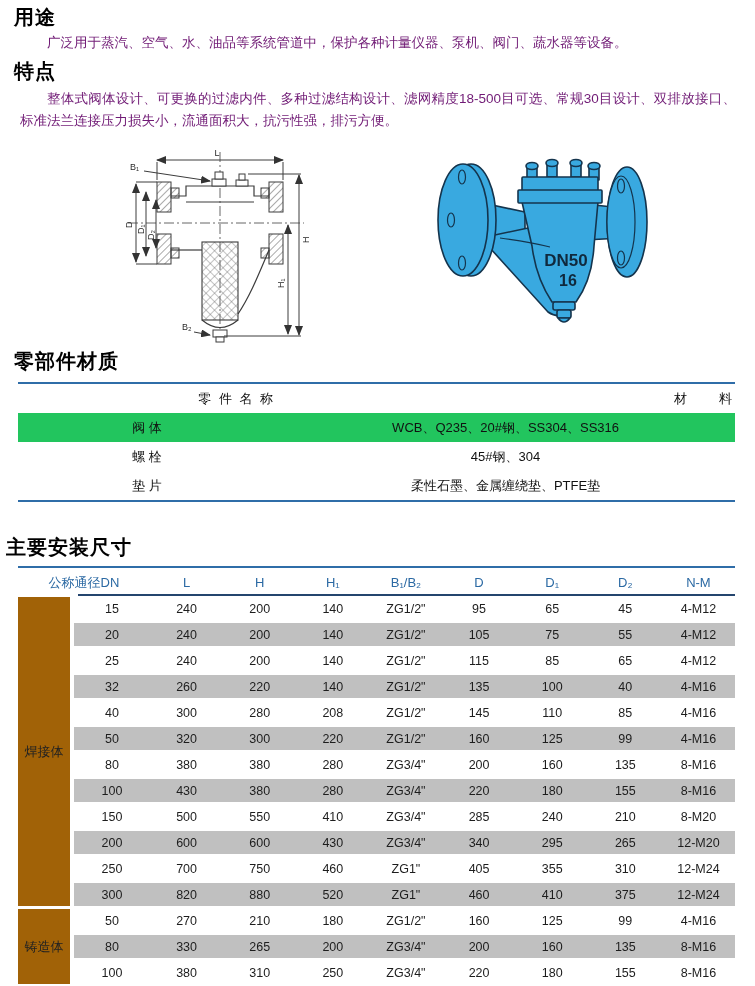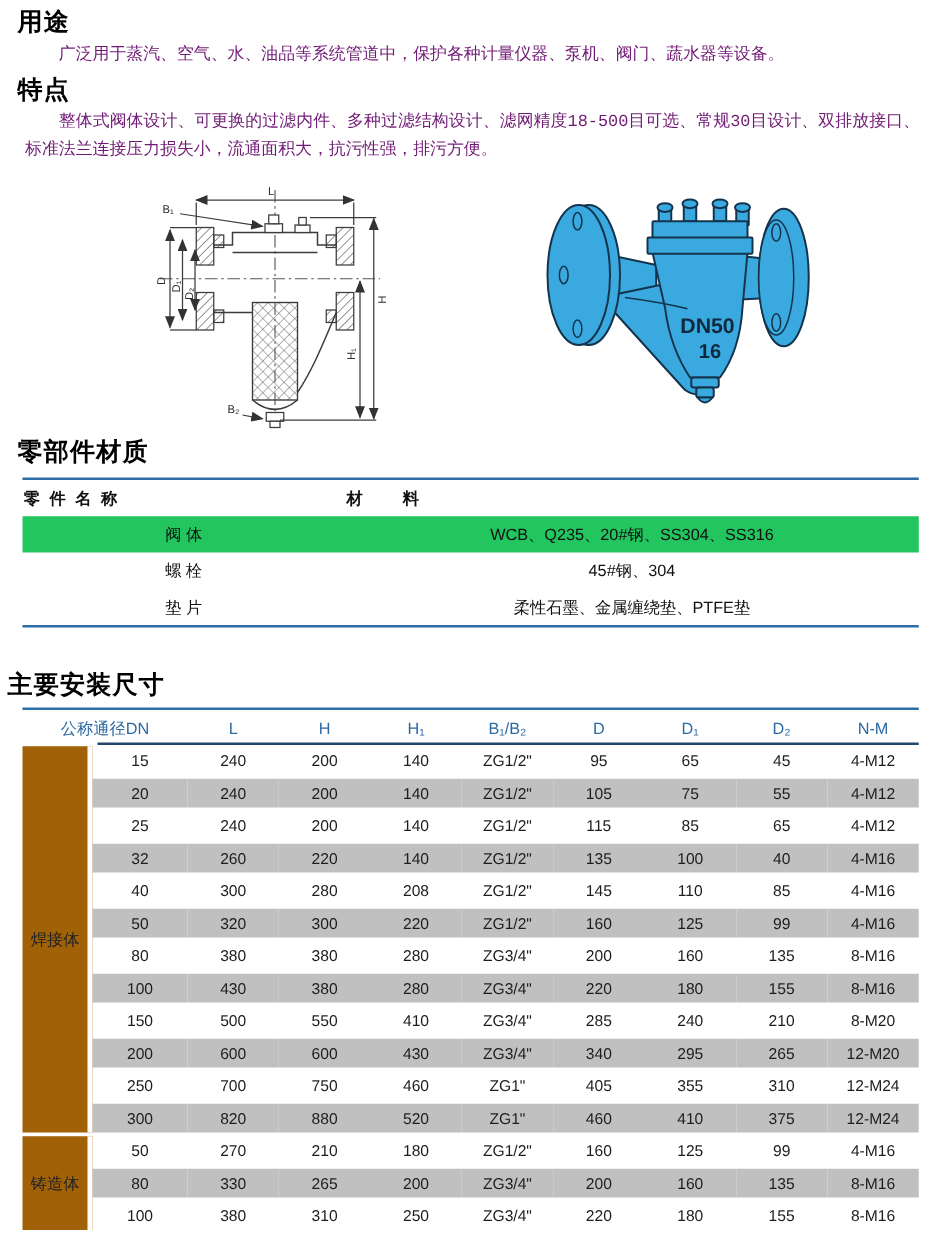--- a/index.html
+++ b/index.html
@@ -1,17 +1,17 @@
 <!DOCTYPE html>
 <html><head>
 <meta charset="utf-8">
 <style>
   html,body{margin:0;padding:0;background:#ffffff;}
   .page{position:relative;width:755px;height:986px;background:#fff;overflow:hidden;
-        font-family:"Liberation Sans","DejaVu Sans",sans-serif;color:#111;border-radius:17px;}
+        font-family:"Liberation Sans","DejaVu Sans",sans-serif;color:#111;}
   .sec-heading{position:absolute;margin:0;font-size:20px;font-weight:bold;color:#000;letter-spacing:1px;}
   .para{position:absolute;margin:0;font-size:13.5px;color:#701a75;line-height:1.6;text-indent:2em;
         text-align:justify;font-weight:500;}
   
   .figures{position:absolute;left:0;top:142px;width:755px;height:212px;}
   .fig-tech{position:absolute;left:100px;top:2px;}
   .fig-prod{position:absolute;left:430px;top:8px;}
   .fig-tech text{font-size:9px;fill:#2a2a2a;font-family:"Liberation Sans",sans-serif;}
   .dim{stroke:#3c3c3c;stroke-width:1;fill:none;}
   .out{stroke:#3c3c3c;stroke-width:1.2;fill:none;}
@@ -19,21 +19,21 @@
   .hrect{fill:url(#hatch);stroke:#3c3c3c;stroke-width:1;}
   .mrect{fill:url(#mesh);stroke:#3c3c3c;stroke-width:1.1;}
   .plug{fill:#fff;stroke:#3c3c3c;stroke-width:1;}
   .b{fill:#39a9e0;stroke:#14344d;stroke-width:1.6;stroke-linejoin:round;}
   .bl{fill:none;stroke:#14344d;stroke-width:1.2;}
   .prod-label{font-family:"Liberation Sans",sans-serif;font-weight:bold;fill:#10293d;text-anchor:middle;}
   
   .mat-wrap{position:absolute;left:18px;top:382px;width:717px;
             border-top:2px solid #2f6da8;border-bottom:2px solid #2f6da8;}
   .mat-wrap table{width:100%;border-collapse:collapse;table-layout:fixed;}
-  .mat-wrap th{height:27px;font-size:13px;font-weight:bold;color:#111;text-align:left;letter-spacing:2px;}
+  .mat-wrap th{height:27px;font-size:13px;font-weight:normal;color:#111;text-align:right;letter-spacing:2px;}
   .mat-wrap td{height:27px;font-size:13px;color:#111;text-align:center;}
   .mat-wrap tr.gray td{background:#22c55e;}
   
   .dims-wrap{position:absolute;left:18px;top:566px;width:717px;
              border-top:2px solid #2f6da8;border-bottom:2px solid #2f6da8;}
   .dims-wrap table{width:100%;border-collapse:separate;border-spacing:0 3px;table-layout:fixed;}
   .dims-wrap th{height:21px;font-size:13px;font-weight:normal;color:#2b69a3;text-align:center;
                 white-space:nowrap;overflow:hidden;}
   .dims-wrap td{height:21px;font-size:12.5px;color:#1d1d1d;text-align:center;vertical-align:middle;}
   .dims-wrap tr.gray td{background:#c0c0c0;}
@@ -42,21 +42,21 @@
 </style>
 </head>
 <body>
 
 <div class="page">
 
   <h2 class="sec-heading" style="left:14px;top:4px;">用途</h2>
   <p class="para" style="left:20px;top:32px;width:712px;">广泛用于蒸汽、空气、水、油品等系统管道中，保护各种计量仪器、泵机、阀门、蔬水器等设备。</p>
 
   <h2 class="sec-heading" style="left:14px;top:58px;">特点</h2>
-  <p class="para" style="left:20px;top:88px;width:716px;font-family:Liberation Mono, monospace;">整体式阀体设计、可更换的过滤内件、多种过滤结构设计、滤网精度18-500目可选、常规30目设计、双排放接口、标准法兰连接压力损失小，流通面积大，抗污性强，排污方便。</p>
+  <p class="para" style="left:20px;top:88px;width:716px;">整体式阀体设计、可更换的过滤内件、多种过滤结构设计、滤网精度18-500目可选、常规30目设计、双排放接口、标准法兰连接压力损失小，流通面积大，抗污性强，排污方便。</p>
 
   <div class="figures">
 
     <svg class="fig-tech" viewBox="0 0 212 204" width="212" height="204">
       <defs>
         <pattern id="hatch" width="5" height="5" patternUnits="userSpaceOnUse" patternTransform="rotate(45)">
           <line x1="0" y1="0" x2="0" y2="5" stroke="#555" stroke-width="1"></line>
         </pattern>
         <pattern id="mesh" width="6" height="6" patternUnits="userSpaceOnUse" patternTransform="rotate(45)">
           <path d="M0,0H6M0,0V6" stroke="#666" stroke-width="0.8" fill="none"></path>

